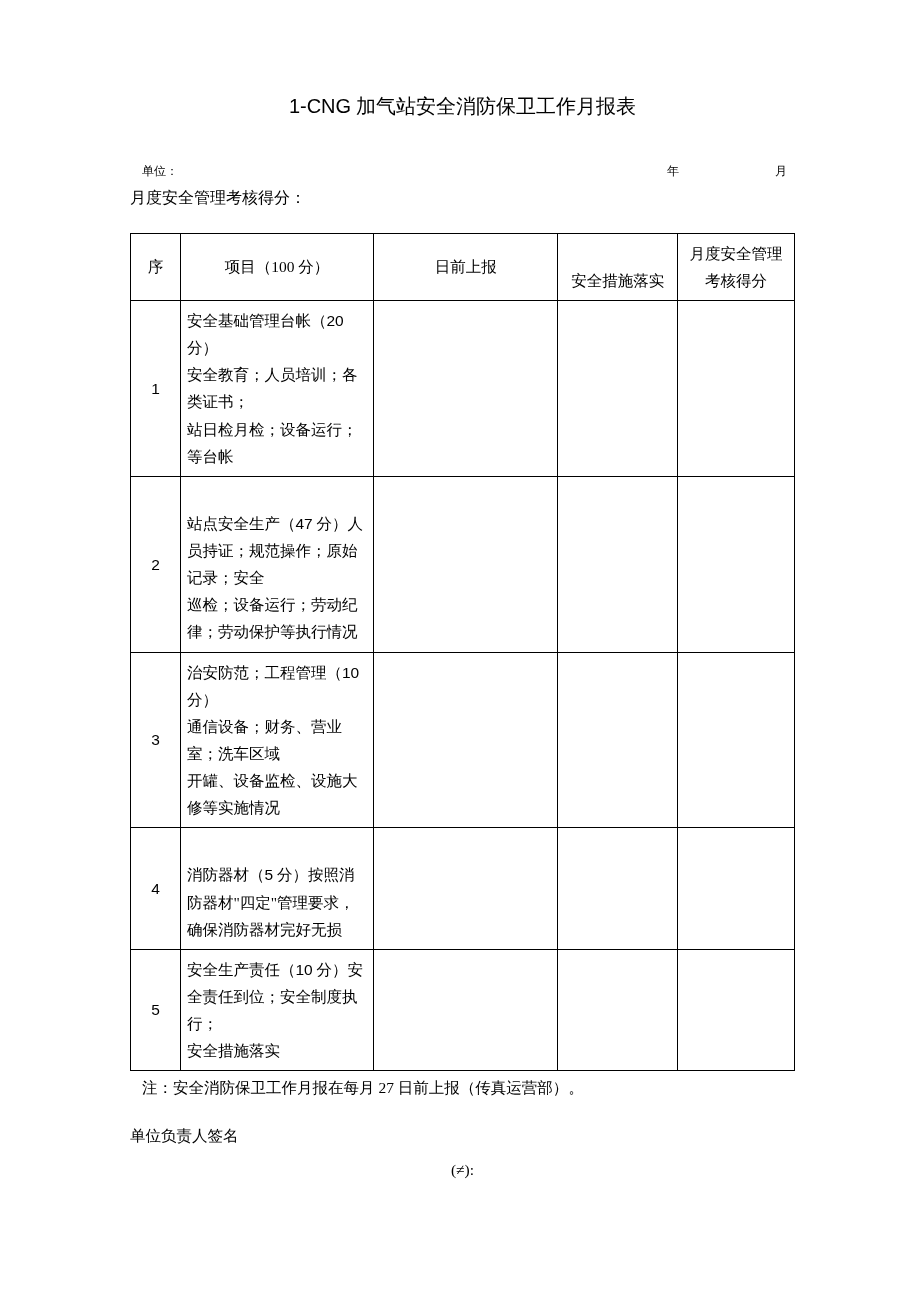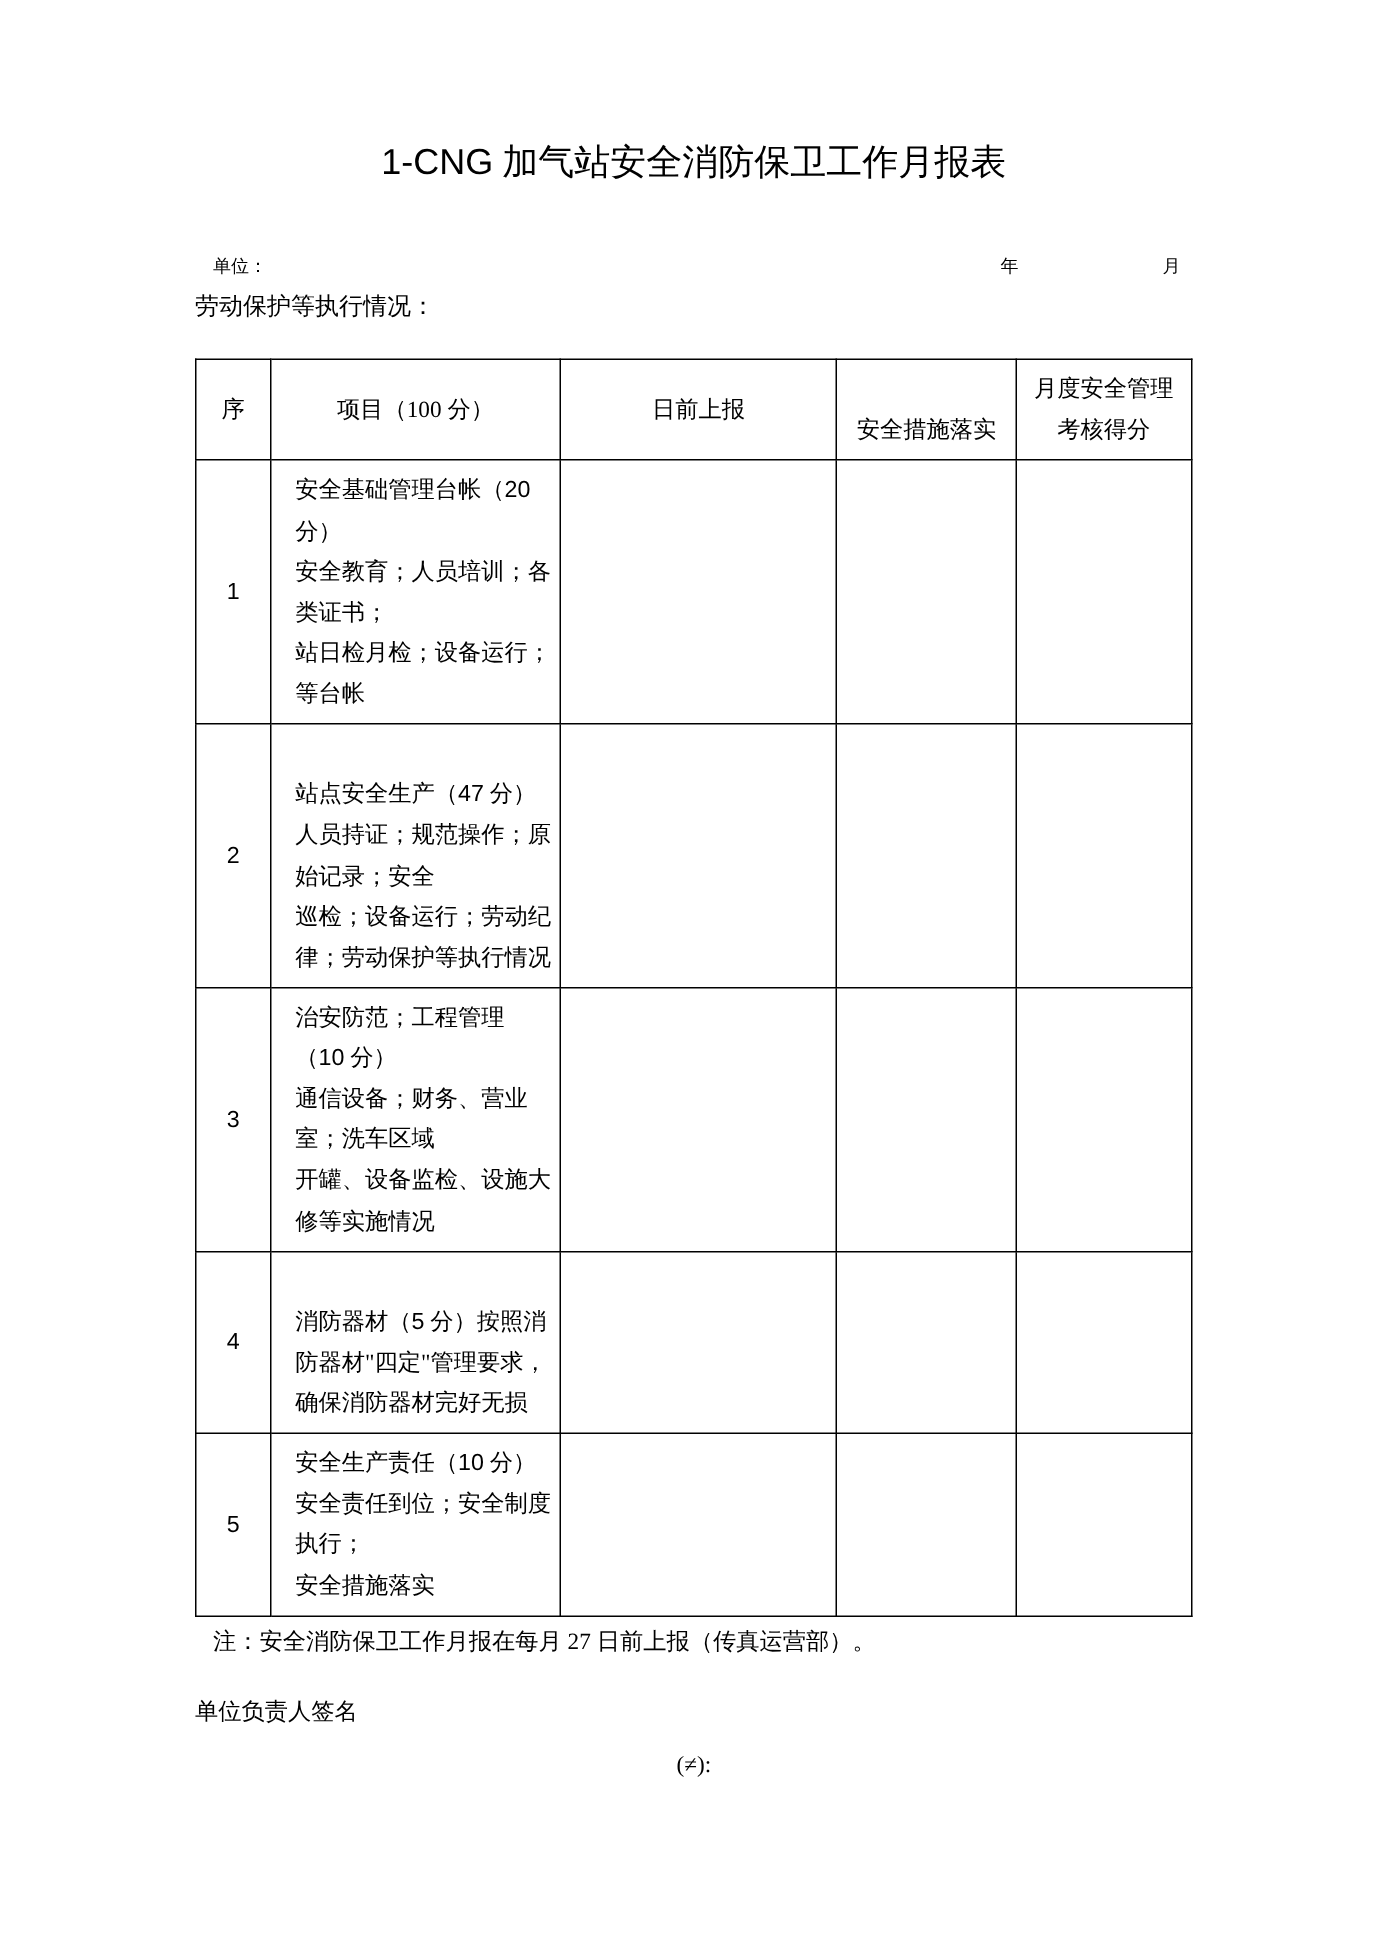--- a/index.html
+++ b/index.html
@@ -11,21 +11,21 @@
       font-family: "SimSun", "宋体", serif;
       background: #ffffff;
       width: 920px;
       padding: 90px 125px 80px 130px;
       color: #000;
       font-size: 16px;
       line-height: 1.6;
     }
     .title {
       text-align: center;
-      font-size: 24px;
+      font-size: 20px;
       font-weight: normal;
       margin-bottom: 40px;
       font-family: "SimSun", "宋体", serif;
     }
     .title .cng {
       font-family: Arial, sans-serif;
     }
     .meta-row {
       display: flex;
       justify-content: space-between;
@@ -68,21 +68,21 @@
     .col-item { width: 178px; }
     .col-situation { width: 170px; }
     .col-hazard { width: 110px; }
     .col-score { width: 108px; }
     .seq-cell {
       text-align: center;
       font-family: Arial, sans-serif;
     }
     .item-cell {
       text-align: left;
-      padding-left: 16px;
+      padding-left: 6px;
       padding-right: 4px;
     }
     .th-hazard {
       vertical-align: bottom;
       padding-bottom: 6px;
     }
     .note {
       font-size: 15.5px;
       padding-left: 12px;
       margin-top: 4px;
@@ -109,21 +109,21 @@
 <h1 class="title">
   <span class="cng num">1-CNG</span>
   <span>加气站安全消防保卫工作月报表</span>
 </h1>
 
 <div class="meta-row">
   <span class="unit">单位：</span>
   <span class="year">年</span>
   <span class="month">月</span>
 </div>
-<div class="score-row">劳动保护等执行情况：</div>
+<div class="score-row">月度安全管理考核得分：</div>
 
 <table>
   <colgroup>
     <col class="col-seq">
     <col class="col-item">
     <col class="col-situation">
     <col class="col-hazard">
     <col class="col-score">
   </colgroup>
   <thead>

